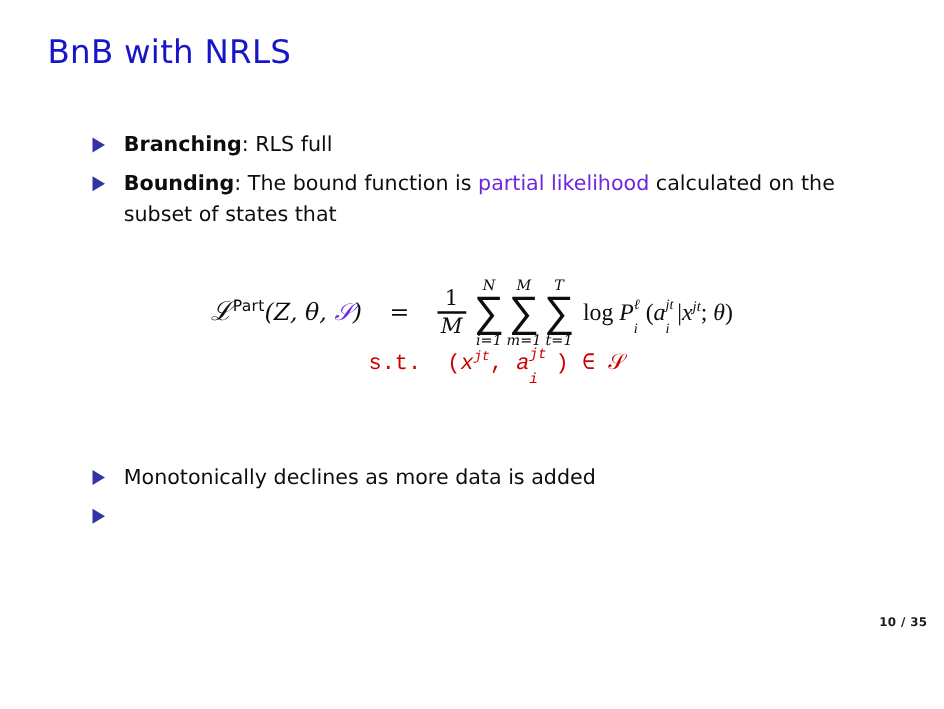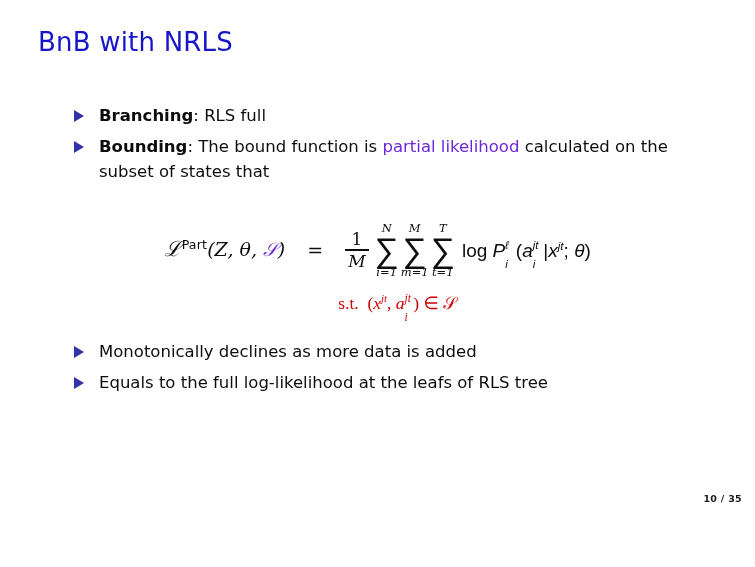--- a/index.html
+++ b/index.html
@@ -29,21 +29,21 @@
   }
 
   
   .bullet-list {
     position: absolute;
     left: 74px;
     top: 104px;
     width: 610px;
   }
   .bullet-list.lower {
-    top: 340px;
+    top: 370px;
   }
   .bullet-item {
     display: flex;
     align-items: flex-start;
     margin-bottom: 7px;
   }
   .bullet-marker {
     flex: 0 0 auto;
     width: 12px;
     margin-top: 6px;
@@ -158,21 +158,21 @@
   .sum .sigma {
     font-size: 34px;
     line-height: 0.85;
     font-family: "DejaVu Sans", sans-serif;
     font-weight: 300;
   }
   .sum .lim.top { margin-bottom: 1px; }
   .sum .lim.bot { margin-top: 1px; }
 
   .eq-tail {
-    font-family: Liberation Sans, sans-serif;
+    font-family: Liberation Serif, serif;
     font-size: 19px;
     margin-left: 6px;
   }
   .eq-tail .op {
     font-style: normal;
   }
   .eq-tail .it {
     font-style: italic;
   }
   sub, sup {
@@ -197,22 +197,22 @@
   }
   .supsub .s-dn {
     position: absolute;
     left: 0;
     top: 2px;
     font-size: 11.5px;
     font-style: italic;
     white-space: nowrap;
   }
   .eq-st {
-    margin-top: 15px;
-    font-family: Liberation Serif, serif;
+    margin-top: 2px;
+    font-family: Liberation Mono, monospace;
     font-size: 17.5px;
     color: #cc0000;
     padding-left: 40px;
   }
   .eq-st .op { font-style: normal; }
   .eq-st .it { font-style: italic; }
 
   
   .page-number {
     position: absolute;
@@ -299,20 +299,19 @@
       <span class="bullet-marker">
           <span class="tri"></span>
         </span>
       <span class="bullet-text">Monotonically declines as more data is added</span>
     </div>
 
     <div class="bullet-item">
       <span class="bullet-marker">
           <span class="tri"></span>
         </span>
-      <span class="bullet-text">Equals to the full log-likelihood at the leafs of RLS tree</span>
     </div>
 
   </div>
 
   <div class="page-number">10 / 35</div>
 
 </div>
 
 </body></html>

